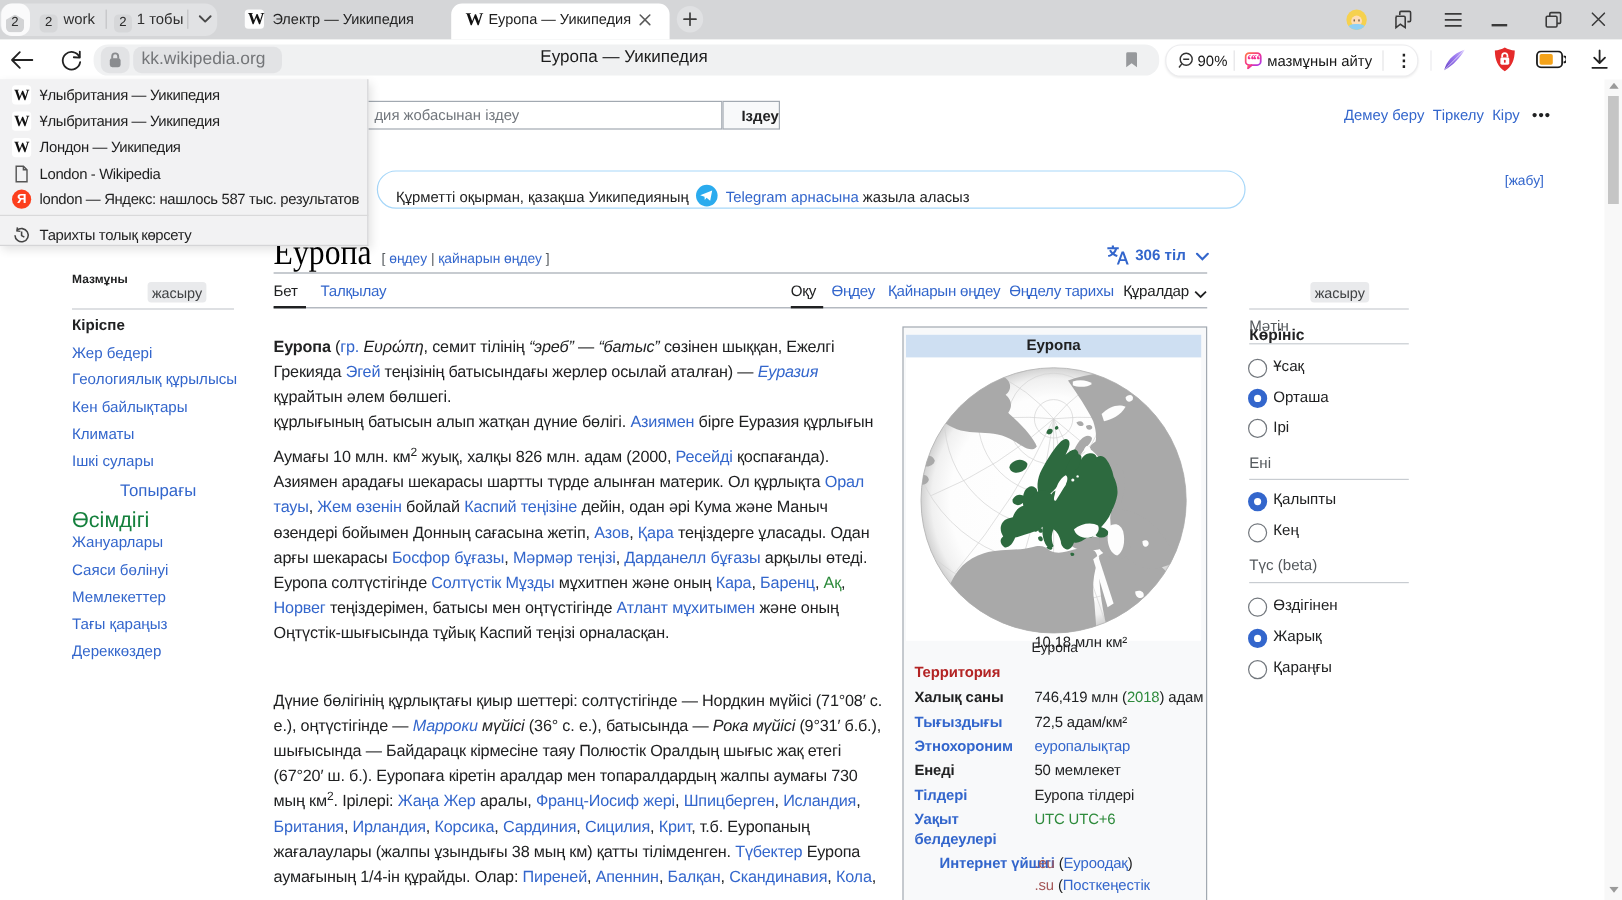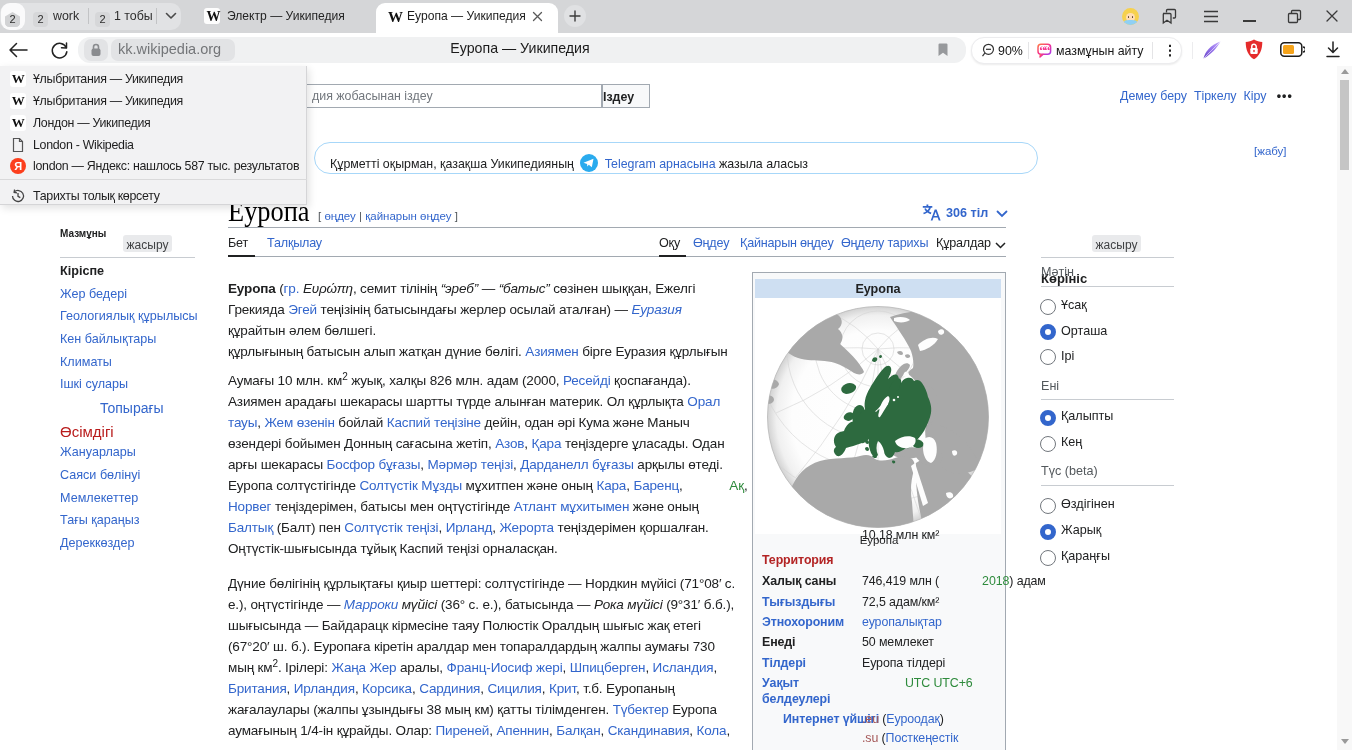--- a/index.html
+++ b/index.html
@@ -2,21 +2,21 @@
 <html><head>
 <meta charset="utf-8">
 <style>
 * { margin:0; padding:0; box-sizing:border-box; }
 html,body { width:1352px; height:750px; overflow:hidden; }
 body { font-family:"Liberation Sans", sans-serif; background:#fff; }
 #app { position:relative; width:1352px; height:750px; overflow:hidden; }
 .abs { position:absolute; }
 sup { font-size:10px; line-height:0; vertical-align:baseline; position:relative; top:-5px; }
 .lk { color:#3366cc; }
-.grn { color:#2e8b3c;margin-left:43px; }
+.grn { color:#2e8b3c; }
 .red { color:#b32424; }
 
 #tabbar { position:absolute; left:0; top:0; width:1352px; height:33px; background:#d5d6d8; }
 .badge2 { display:inline-block; width:15px; height:15px; line-height:15px; text-align:center; background:#d6d7d9; border-radius:4px; font-size:11px; color:#2c2c2c; }
 
 #toolbar { position:absolute; left:0; top:33px; width:1352px; height:33px; background:#fff; }
 #omnibox { position:absolute; left:78px; top:37px; width:888px; height:26px; background:#f0f1f2; border-radius:12px; }
 
 #dropdown { position:absolute; left:0; top:66px; width:307px; height:139px; background:#f2f2f3; border-right:1px solid #d5d5d7; border-bottom:1px solid #d5d5d7; box-shadow:2px 3px 8px rgba(0,0,0,0.12); z-index:50; }
 .ddrow { position:absolute; left:0; width:100%; height:22px; font-size:12.4px; letter-spacing:-0.3px; color:#1e1e1e; white-space:nowrap; }
@@ -169,21 +169,21 @@
 
   <svg class="abs" style="left:1325px;top:41px;" width="16" height="18" viewBox="0 0 16 18">
       <path d="M8 1 V11 M3.5 7 L8 11.5 L12.5 7" fill="none" stroke="#222" stroke-width="1.5" stroke-linecap="round" stroke-linejoin="round"></path>
       <path d="M2 15.5 H14" stroke="#222" stroke-width="1.5" stroke-linecap="round"></path>
     </svg>
 
   <div id="page" class="abs" style="left:0;top:66px;width:1352px;height:684px;background:#fff;overflow:hidden;">
 
     <div class="abs" style="left:270px;top:18px;width:332px;height:24px;border:1px solid #a2a9b1;background:#fff;"></div>
     <div class="abs" style="left:312px;top:23px;font-size:12.4px;color:#72777d;">дия жобасынан іздеу</div>
-    <div class="abs" style="left:602px;top:18px;width:48px;height:24px;border:1px solid #a2a9b1;background:#f8f9fa;text-align:left;"><span style="font-size:12.4px;font-weight:bold;color:#202122;line-height:24px;">Іздеу</span></div>
+    <div class="abs" style="left:602px;top:18px;width:48px;height:24px;border:1px solid #a2a9b1;background:#f8f9fa;text-align:right;"><span style="font-size:12.4px;font-weight:bold;color:#202122;line-height:24px;">Іздеу</span></div>
 
     <div class="abs" style="left:1120px;top:23px;font-size:12.4px;"><span class="lk">Демеу беру</span>&nbsp; <span class="lk">Тіркелу</span>&nbsp; <span class="lk">Кіру</span>&nbsp;&nbsp; <span style="color:#202122;font-weight:bold;letter-spacing:1px;">•••</span></div>
 
     <div class="abs" style="left:314px;top:76px;width:724px;height:32px;border:1px solid #a7d7f9;border-radius:16px;background:#fff;"></div>
     <div class="abs" style="left:330px;top:84px;font-size:12.4px;color:#202122;">Құрметті оқырман, қазақша Уикипедияның
       <span style="display:inline-block;width:18px;height:18px;border-radius:50%;background:#2aabee;position:relative;top:4px;margin:0 3px;"><svg width="18" height="18" viewBox="0 0 18 18" style="position:absolute;left:0;top:0;">
             <path d="M3.5 8.8 L13.5 4.8 L11.8 13.2 L8.8 10.8 L7.3 12.6 L7.1 9.9 Z" fill="#fff"></path>
           </svg></span>
       <span class="lk">Telegram арнасына</span> жазыла аласыз</div>
     <div class="abs" style="left:1254px;top:79px;font-size:11.5px;color:#3366cc;">[жабу]</div>
@@ -218,42 +218,41 @@
     <div class="abs" style="left:60px;top:162px;font-size:10px;font-weight:bold;color:#202122;">Мазмұны</div>
     <div class="abs" style="left:123px;top:169px;width:49px;height:17px;background:#e9eaec;border-radius:3px;text-align:center;"><span style="font-size:12px;color:#404244;line-height:17px;">жасыру</span></div>
     <div class="abs" style="left:60px;top:191px;width:135px;height:1px;background:#c8ccd1;"></div>
     <div class="abs" style="left:60px;top:198px;font-size:12.6px;font-weight:bold;color:#202122;">Кіріспе</div>
     <div class="abs" style="left:60px;top:221px;font-size:12.6px;color:#3366cc;">Жер бедері</div>
     <div class="abs" style="left:60px;top:243px;font-size:12.6px;color:#3366cc;">Геологиялық құрылысы</div>
     <div class="abs" style="left:60px;top:266px;font-size:12.6px;color:#3366cc;">Кен байлықтары</div>
     <div class="abs" style="left:60px;top:289px;font-size:12.6px;color:#3366cc;">Климаты</div>
     <div class="abs" style="left:60px;top:311px;font-size:12.6px;color:#3366cc;">Ішкі сулары</div>
     <div class="abs" style="left:60px;top:334px;font-size:14px;color:#3366cc;margin-left:40px;">Топырағы</div>
-    <div class="abs" style="left:60px;top:357px;font-size:15px;color:#b91c1c;">Өсімдігі</div>
+    <div class="abs" style="left:60px;top:357px;font-size:18px;color:#15803d;">Өсімдігі</div>
     <div class="abs" style="left:60px;top:379px;font-size:12.6px;color:#3366cc;">Жануарлары</div>
     <div class="abs" style="left:60px;top:402px;font-size:12.6px;color:#3366cc;">Саяси бөлінуі</div>
     <div class="abs" style="left:60px;top:425px;font-size:12.6px;color:#3366cc;">Мемлекеттер</div>
     <div class="abs" style="left:60px;top:447px;font-size:12.6px;color:#3366cc;">Тағы қараңыз</div>
     <div class="abs" style="left:60px;top:470px;font-size:12.6px;color:#3366cc;">Дереккөздер</div>
 
     <div class="abs" style="left:228px;top:212px;font-size:13.5px;letter-spacing:-0.15px;color:#202122;line-height:21px;white-space:nowrap;">
       <div><b>Еуропа</b> (<span class="lk">гр.</span> <i>Еυρώπη</i>, семит тілінің <i>“эреб”</i> — <i>“батыс”</i> сөзінен шыққан, Ежелгі</div>
       <div>Грекияда <span class="lk">Эгей</span> теңізінің батысындағы жерлер осылай аталған) — <i class="lk">Еуразия</i></div>
       <div>құрайтын әлем бөлшегі.</div>
       <div>құрлығының батысын алып жатқан дүние бөлігі. <span class="lk">Азиямен</span> бірге Еуразия құрлығын</div>
     </div>
     <div class="abs" style="left:228px;top:304px;font-size:13.5px;letter-spacing:-0.15px;color:#202122;line-height:21px;white-space:nowrap;">
       <div>Аумағы 10 млн. км<sup>2</sup> жуық, халқы 826 млн. адам (2000, <span class="lk">Ресейді</span> қоспағанда).</div>
       <div>Азиямен арадағы шекарасы шартты түрде алынған материк. Ол құрлықта <span class="lk">Орал</span></div>
       <div><span class="lk">тауы</span>, <span class="lk">Жем өзенін</span> бойлай <span class="lk">Каспий теңізіне</span> дейін, одан әрі Кума және Маныч</div>
       <div>өзендері бойымен Донның сағасына жетіп, <span class="lk">Азов</span>, <span class="lk">Қара</span> теңіздерге ұласады. Одан</div>
       <div>арғы шекарасы <span class="lk">Босфор бұғазы</span>, <span class="lk">Мәрмәр теңізі</span>, <span class="lk">Дарданелл бұғазы</span> арқылы өтеді.</div>
       <div>Еуропа солтүстігінде <span class="lk">Солтүстік Мұзды</span> мұхитпен және оның <span class="lk">Кара</span>, <span class="lk">Баренц</span>, <span class="grn">Ақ</span>,</div>
       <div><span class="lk">Норвег</span> теңіздерімен, батысы мен оңтүстігінде <span class="lk">Атлант мұхитымен</span> және оның</div>
-      <div><span class="lk">Балтық</span> (Балт) пен <span class="lk">Солтүстік теңізі</span>, <span class="lk">Ирланд</span>, <span class="lk">Жерорта</span> теңіздерімен қоршалған.</div>
       <div>Оңтүстік-шығысында тұйық Каспий теңізі орналасқан.</div>
     </div>
     <div class="abs" style="left:228px;top:507px;font-size:13.5px;letter-spacing:-0.15px;color:#202122;line-height:21px;white-space:nowrap;">
       <div>Дүние бөлігінің құрлықтағы қиыр шеттері: солтүстігінде — Нордкин мүйісі (71°08′ с.</div>
       <div>е.), оңтүстігінде — <i class="lk">Марроки</i> <i>мүйісі</i> (36° с. е.), батысында — <i>Рока мүйісі</i> (9°31′ б.б.),</div>
       <div>шығысында — Байдарацк кірмесіне таяу Полюстік Оралдың шығыс жақ етегі</div>
       <div>(67°20′ ш. б.). Еуропаға кіретін аралдар мен топаралдардың жалпы аумағы 730</div>
       <div>мың км<sup>2</sup>. Ірілері: <span class="lk">Жаңа Жер</span> аралы, <span class="lk">Франц-Иосиф жері</span>, <span class="lk">Шпицберген</span>, <span class="lk">Исландия</span>,</div>
       <div><span class="lk">Британия</span>, <span class="lk">Ирландия</span>, <span class="lk">Корсика</span>, <span class="lk">Сардиния</span>, <span class="lk">Сицилия</span>, <span class="lk">Крит</span>, т.б. Еуропаның</div>
       <div>жағалаулары (жалпы ұзындығы 38 мың км) қатты тілімденген. <span class="lk">Түбектер</span> Еуропа</div>

